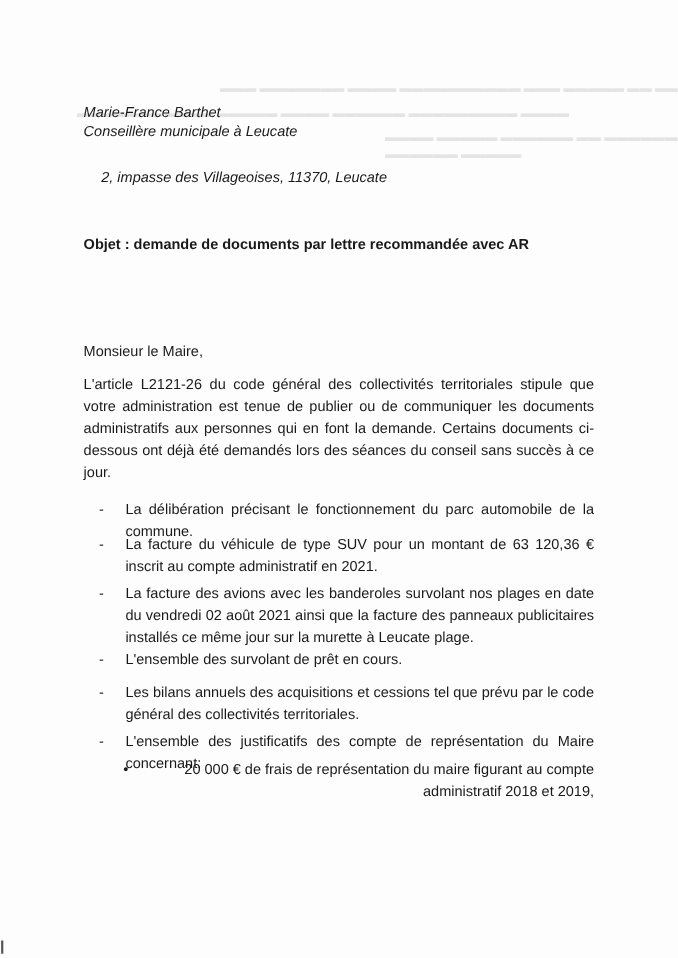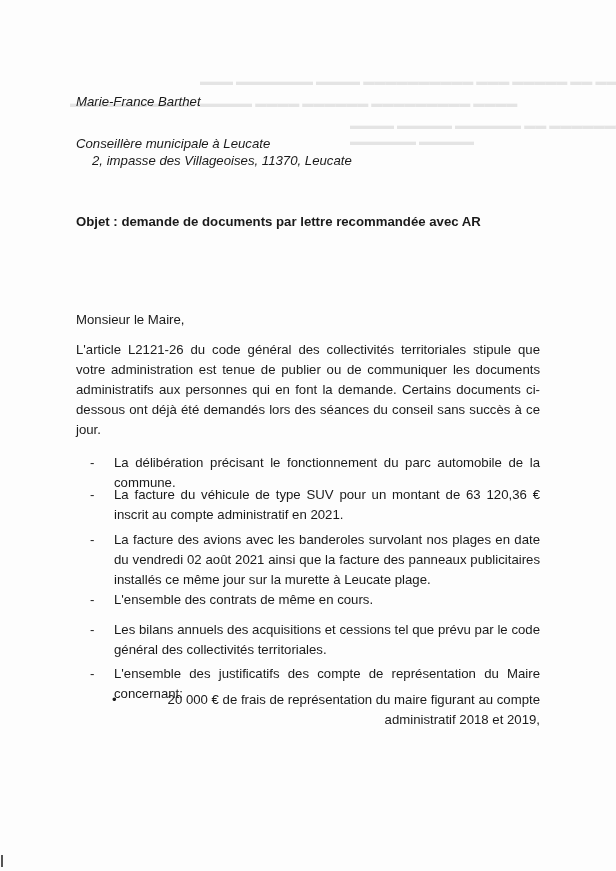--- a/index.html
+++ b/index.html
@@ -28,21 +28,21 @@
 <body>
 
 <div class="page">
 
   <div class="ghost" style="left:200px; top:74px;">▬▬▬ ▬▬▬▬▬▬▬ ▬▬▬▬ ▬▬▬▬▬▬▬▬▬▬ ▬▬▬ ▬▬▬▬▬ ▬▬ ▬▬</div>
   <div class="ghost" style="left:70px; top:96px;">▬▬▬▬▬▬▬ ▬▬▬▬ ▬▬▬▬▬ ▬▬▬▬ ▬▬▬▬▬▬ ▬▬▬▬▬▬▬▬▬ ▬▬▬▬</div>
   <div class="ghost" style="left:350px; top:118px;">▬▬▬▬ ▬▬▬▬▬ ▬▬▬▬▬▬ ▬▬ ▬▬▬▬▬▬▬</div>
   <div class="ghost" style="left:350px; top:134px;">▬▬▬▬▬▬ ▬▬▬▬▬</div>
 
   <div class="sender" style="top:94px;">Marie-France Barthet</div>
-  <div class="sender" style="top:136px;">Conseillère municipale à Leucate</div>
+  <div class="sender" style="top:112px;">Conseillère municipale à Leucate</div>
   <div class="sender" style="top:153px;margin-left:16px;">2, impasse des Villageoises, 11370, Leucate</div>
 
   <div class="objet">Objet : demande de documents par lettre recommandée avec AR</div>
   <div class="salut">Monsieur le Maire,</div>
 
   <div class="para" style="top:340px;">L'article L2121-26 du code général des collectivités territoriales stipule que votre administration est tenue de publier ou de communiquer les documents administratifs aux personnes qui en font la demande. Certains documents ci-dessous ont déjà été demandés lors des séances du conseil sans succès à ce jour.</div>
 
   <div class="item" style="top:453px;">
     <span class="dash">-</span>
     <span class="txt">La délibération précisant le fonctionnement du parc automobile de la commune.</span>
@@ -50,21 +50,21 @@
   <div class="item" style="top:485px;">
     <span class="dash">-</span>
     <span class="txt">La facture du véhicule de type SUV pour un montant de 63 120,36 € inscrit au compte administratif en 2021.</span>
   </div>
   <div class="item" style="top:530px;">
     <span class="dash">-</span>
     <span class="txt">La facture des avions avec les banderoles survolant nos plages en date du vendredi 02 août 2021 ainsi que la facture des panneaux publicitaires installés ce même jour sur la murette à Leucate plage.</span>
   </div>
   <div class="item" style="top:590px;">
     <span class="dash">-</span>
-    <span class="txt">L'ensemble des contrats de même en cours.</span>
+    <span class="txt">L'ensemble des survolant de prêt en cours.</span>
   </div>
   <div class="item" style="top:620px;">
     <span class="dash">-</span>
     <span class="txt">Les bilans annuels des acquisitions et cessions tel que prévu par le code général des collectivités territoriales.</span>
   </div>
   <div class="item" style="top:664px;">
     <span class="dash">-</span>
     <span class="txt">L'ensemble des justificatifs des compte de représentation du Maire concernant:</span>
   </div>
 

